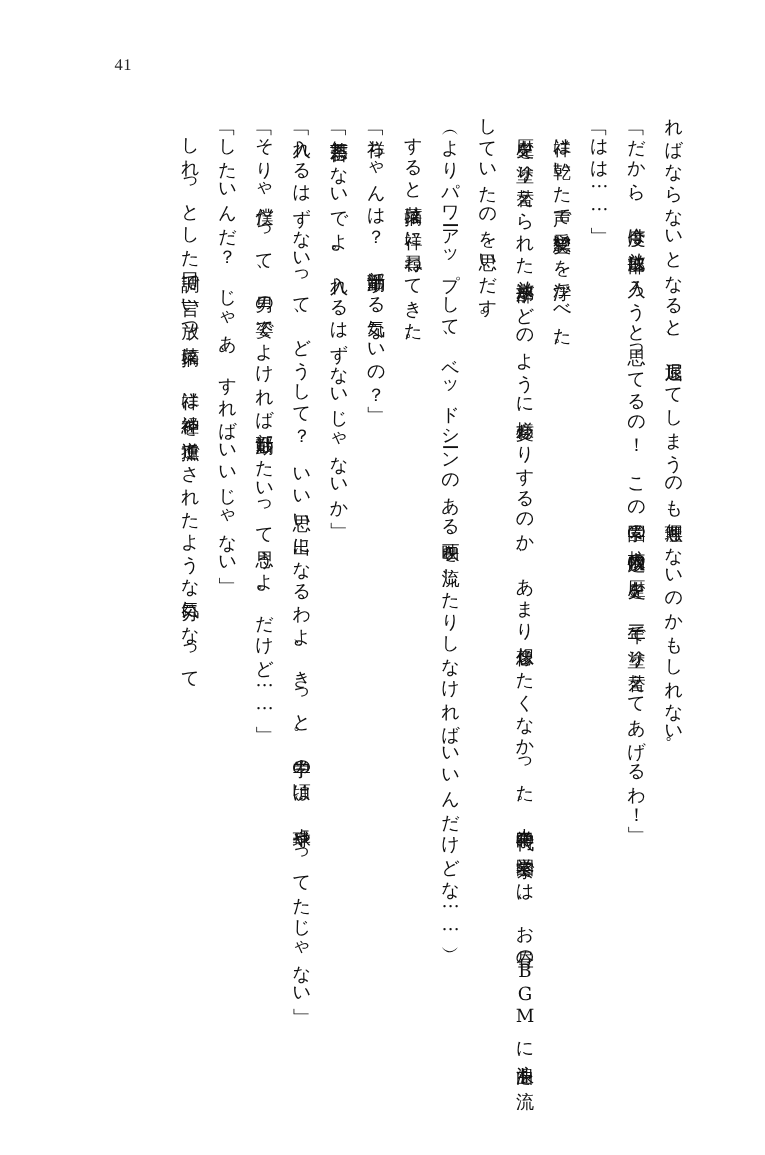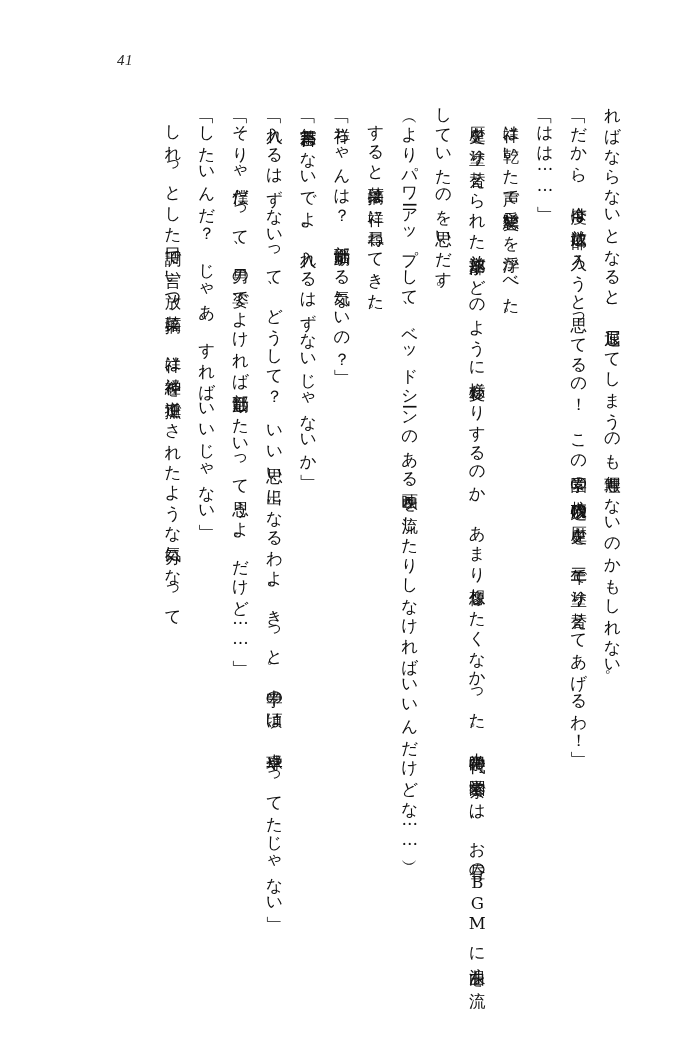--- a/index.html
+++ b/index.html
@@ -16,23 +16,22 @@
   }
   .page {
     position: relative;
     width: 695px;
     height: 1050px;
     box-sizing: border-box;
   }
   .page-number {
     position: absolute;
     top: 52px;
-    left: 117px;
+    left: 104px;
     font-size: 15px;
-    font-style: italic;
     font-family: "Liberation Serif", "DejaVu Serif", serif;
     color: #2a2a2a;
     letter-spacing: 0.5px;
   }
   .text-body {
     position: absolute;
     top: 96px;
     right: 66px;
     bottom: 70px;
     left: 70px;

